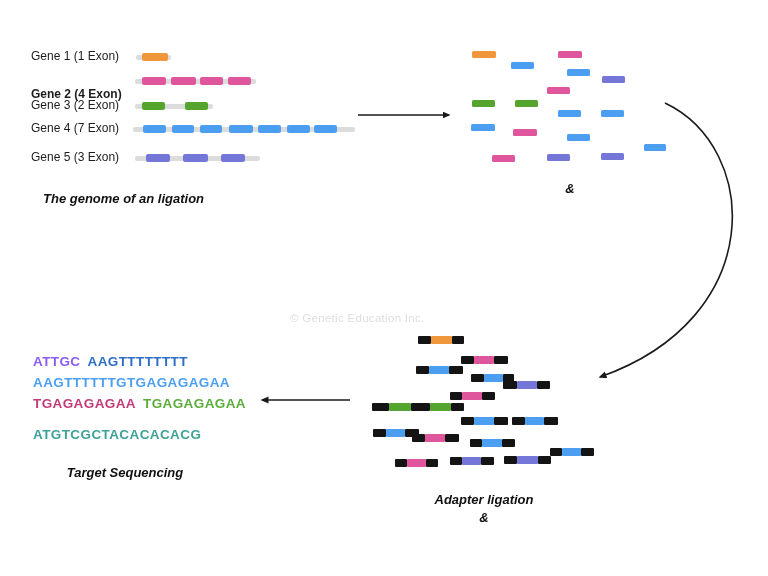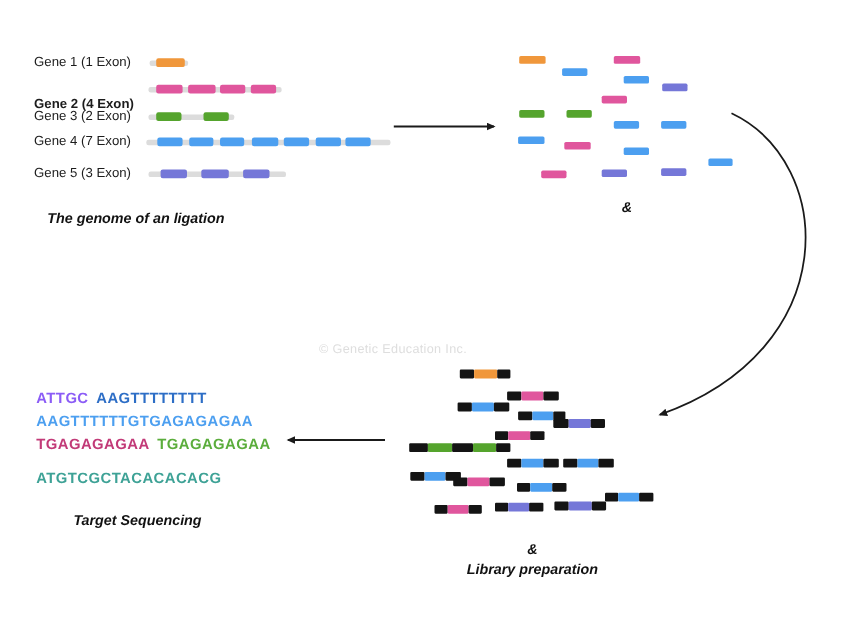--- a/index.html
+++ b/index.html
@@ -187,22 +187,22 @@
           <span style="width: 19px; background: rgb(117, 119, 216);"></span>
           <span style="width: 13px; background: rgb(20, 20, 20);"></span>
         </div>
         <div class="lib-frag" style="left: 504px; top: 456px;">
           <span style="width: 13px; background: rgb(20, 20, 20);"></span>
           <span style="width: 21px; background: rgb(117, 119, 216);"></span>
           <span style="width: 13px; background: rgb(20, 20, 20);"></span>
         </div>
       </div>
     <div class="caption" style="left:404px;top:491px;width:160px;">
+      <div>Adapter ligation</div>
       <div>&amp;</div>
-      <div>Library preparation</div>
     </div>
   </div>
 
   <div>
     <div id="seq-layer">
         <div class="seq-line" style="top: 354px;"><span class="seq-seg" style="color: #8b5cf6;">ATTGC</span><span class="seq-seg" style="color: rgb(45, 110, 198);">AAGTTTTTTTT</span></div>
         <div class="seq-line" style="top: 375px;"><span class="seq-seg" style="color: rgb(76, 159, 240);">AAGTTTTTTGTGAGAGAGAA</span></div>
         <div class="seq-line" style="top: 396px;"><span class="seq-seg" style="color: rgb(194, 58, 120);">TGAGAGAGAA</span><span class="seq-seg" style="color: rgb(91, 173, 60);">TGAGAGAGAA</span></div>
         <div class="seq-line" style="top: 427px;"><span class="seq-seg" style="color: rgb(62, 162, 150);">ATGTCGCTACACACACG</span></div>
       </div>

